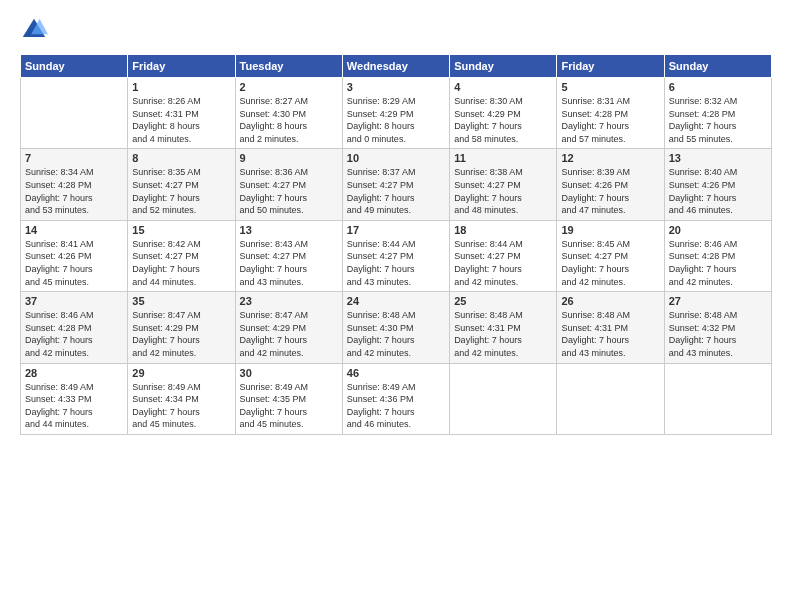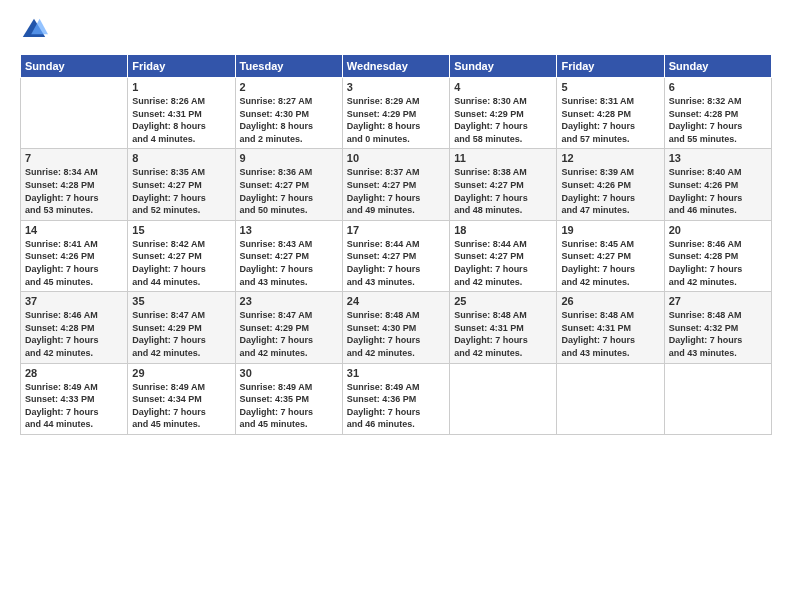--- a/index.html
+++ b/index.html
@@ -80,21 +80,20 @@
       font-weight: bold;
       font-size: 11px;
       color: #333;
       display: block;
       margin-bottom: 2px;
     }
     .day-detail {
       font-size: 9px;
       color: #333;
       line-height: 1.4;
-      font-weight: bold;
     }
     .empty-cell {
       background: #fff !important;
     }
   </style>
 </head>
 <body>
 
 <div class="page">
   <div class="header">
@@ -251,21 +250,21 @@
           </td>
           <td>
             <span class="day-num">29</span>
             <div class="day-detail">Sunrise: 8:49 AM<br>Sunset: 4:34 PM<br>Daylight: 7 hours<br>and 45 minutes.</div>
           </td>
           <td>
             <span class="day-num">30</span>
             <div class="day-detail">Sunrise: 8:49 AM<br>Sunset: 4:35 PM<br>Daylight: 7 hours<br>and 45 minutes.</div>
           </td>
           <td>
-            <span class="day-num">31</span>
+            <span class="day-num">46</span>
             <div class="day-detail">Sunrise: 8:49 AM<br>Sunset: 4:36 PM<br>Daylight: 7 hours<br>and 46 minutes.</div>
           </td>
           <td class="empty-cell"></td>
           <td class="empty-cell"></td>
           <td class="empty-cell"></td>
         </tr>
       </tbody>
   </table>
 </div>
 

